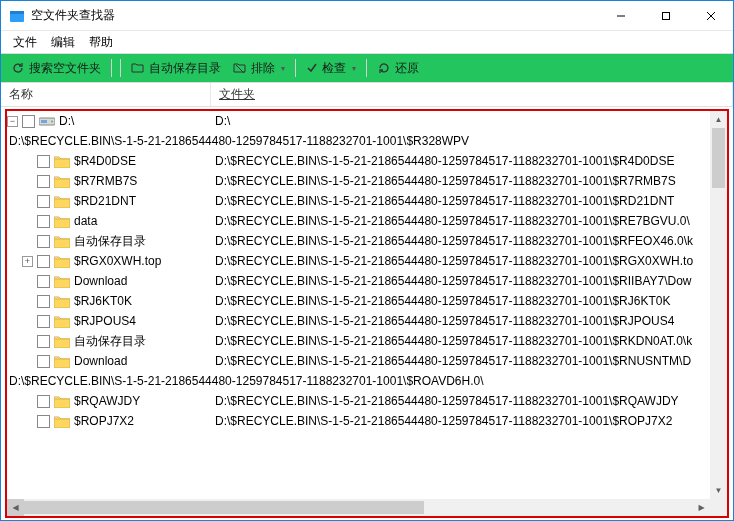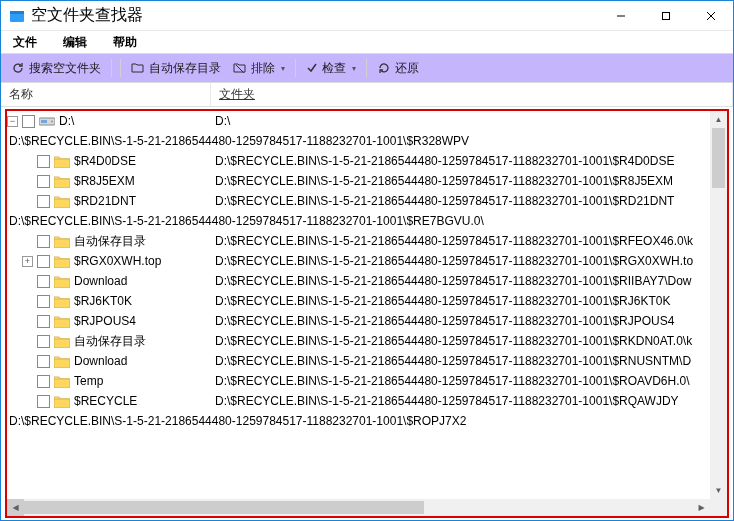--- a/index.html
+++ b/index.html
@@ -1,24 +1,24 @@
 <!DOCTYPE html>
 <html><head>
 <meta charset="utf-8">
 <style>
 * { margin:0; padding:0; box-sizing:border-box; font-family:"Microsoft YaHei","Segoe UI",Tahoma,sans-serif; font-size:12px; }
 body { background:#fff; width:734px; height:521px; overflow:hidden; border:1px solid #1883d7; display:flex; flex-direction:column; }
 .titlebar { height:30px; background:#fff; display:flex; align-items:center; border-bottom:1px solid #e8e8e8; }
 .titlebar .app-icon { width:16px; height:16px; margin:0 6px 0 8px; }
-.titlebar .title { flex:1; font-size:16px; color:#000; }
+.titlebar .title { flex:1; font-size:12px; color:#000; }
 .win-btns { display:flex; height:100%; }
 .win-btn { width:45px; display:flex; align-items:center; justify-content:center; color:#000; }
-.menubar { height:22px; display:flex; align-items:center; padding:0 6px; gap:14px;font-weight:bold; }
+.menubar { height:22px; display:flex; align-items:center; padding:0 6px; gap:2px; }
 .menubar span { padding:2px 6px; }
-.toolbar { height:30px; border-top:1px solid #dadada; border-bottom:1px solid #dadada; display:flex; align-items:center; background:#c4b5fd; padding:0 4px; }
+.toolbar { height:30px; border-top:1px solid #dadada; border-bottom:1px solid #dadada; display:flex; align-items:center; background:#22c55e; padding:0 4px; }
 .tool-btn { display:flex; align-items:center; gap:4px; padding:3px 6px; color:#1a1a1a; white-space:nowrap; }
 .tool-btn .chev { font-size:8px; color:#555; margin-left:2px; }
 .sep { width:1px; height:18px; background:#d0d0d0; margin:0 4px; }
 .headers { height:24px; border-bottom:1px solid #e0e0e0; display:flex; align-items:center; background:#fff; }
 .hdr { padding:0 8px; height:100%; display:flex; align-items:center; border-right:1px solid #e8e8e8; color:#333; }
 .hdr.name { width:210px; }
 .hdr.folder { flex:1;text-decoration:underline; }
 .grid-wrap { flex:1; border:2px solid #d80000; margin:2px 4px 2px 4px; overflow:hidden; position:relative; background:#fff; }
 .grid { position:absolute; inset:0; overflow:hidden; }
 .row { height:20px; display:flex; align-items:center; white-space:nowrap; }
@@ -155,38 +155,48 @@
       </div>
       <div class="row">
         <div class="name-col">
           <span class="tree-space"></span>
           <span class="tree-space"></span>
           <span class="chk"></span>
           <svg class="folder-icon" viewBox="0 0 16 13">
             <path d="M0 2h5l2 2h9v9H0z" fill="#ffe9a6" stroke="#d9b24a"></path>
             <path d="M0 4h16v9H0z" fill="#ffd65e" stroke="#d9b24a"></path>
           </svg>
-          <span>$R8J5EXM</span>
-        </div>
-        <div class="folder-col">D:\$RECYCLE.BIN\S-1-5-21-2186544480-1259784517-1188232701-1001\$R8J5EXM</div>
+          <span>$R7RMB7S</span>
+        </div>
+        <div class="folder-col">D:\$RECYCLE.BIN\S-1-5-21-2186544480-1259784517-1188232701-1001\$R7RMB7S</div>
       </div>
       <div class="row">
         <div class="name-col">
           <span class="tree-space"></span>
           <span class="tree-space"></span>
           <span class="chk"></span>
           <svg class="folder-icon" viewBox="0 0 16 13">
             <path d="M0 2h5l2 2h9v9H0z" fill="#ffe9a6" stroke="#d9b24a"></path>
             <path d="M0 4h16v9H0z" fill="#ffd65e" stroke="#d9b24a"></path>
           </svg>
           <span>$RD21DNT</span>
         </div>
         <div class="folder-col">D:\$RECYCLE.BIN\S-1-5-21-2186544480-1259784517-1188232701-1001\$RD21DNT</div>
       </div>
       <div class="row">
+        <div class="name-col">
+          <span class="tree-space"></span>
+          <span class="tree-space"></span>
+          <span class="chk"></span>
+          <svg class="folder-icon" viewBox="0 0 16 13">
+            <path d="M0 2h5l2 2h9v9H0z" fill="#ffe9a6" stroke="#d9b24a"></path>
+            <path d="M0 4h16v9H0z" fill="#ffd65e" stroke="#d9b24a"></path>
+          </svg>
+          <span>data</span>
+        </div>
         <div class="folder-col">D:\$RECYCLE.BIN\S-1-5-21-2186544480-1259784517-1188232701-1001\$RE7BGVU.0\</div>
       </div>
       <div class="row">
         <div class="name-col">
           <span class="tree-space"></span>
           <span class="tree-space"></span>
           <span class="chk"></span>
           <svg class="folder-icon" viewBox="0 0 16 13">
             <path d="M0 2h5l2 2h9v9H0z" fill="#ffe9a6" stroke="#d9b24a"></path>
             <path d="M0 4h16v9H0z" fill="#ffd65e" stroke="#d9b24a"></path>
@@ -267,46 +277,46 @@
           <span class="chk"></span>
           <svg class="folder-icon" viewBox="0 0 16 13">
             <path d="M0 2h5l2 2h9v9H0z" fill="#ffe9a6" stroke="#d9b24a"></path>
             <path d="M0 4h16v9H0z" fill="#ffd65e" stroke="#d9b24a"></path>
           </svg>
           <span>Download</span>
         </div>
         <div class="folder-col">D:\$RECYCLE.BIN\S-1-5-21-2186544480-1259784517-1188232701-1001\$RNUSNTM\D</div>
       </div>
       <div class="row">
-        <div class="name-col">
-          <span class="tree-space"></span>
-          <span class="tree-space"></span>
-          <span class="chk"></span>
-          <svg class="folder-icon" viewBox="0 0 16 13">
-            <path d="M0 2h5l2 2h9v9H0z" fill="#ffe9a6" stroke="#d9b24a"></path>
-            <path d="M0 4h16v9H0z" fill="#ffd65e" stroke="#d9b24a"></path>
-          </svg>
-          <span>Temp</span>
-        </div>
         <div class="folder-col">D:\$RECYCLE.BIN\S-1-5-21-2186544480-1259784517-1188232701-1001\$ROAVD6H.0\</div>
       </div>
       <div class="row">
         <div class="name-col">
           <span class="tree-space"></span>
           <span class="tree-space"></span>
           <span class="chk"></span>
           <svg class="folder-icon" viewBox="0 0 16 13">
             <path d="M0 2h5l2 2h9v9H0z" fill="#ffe9a6" stroke="#d9b24a"></path>
             <path d="M0 4h16v9H0z" fill="#ffd65e" stroke="#d9b24a"></path>
           </svg>
-          <span>$RECYCLE</span>
+          <span>$RQAWJDY</span>
         </div>
         <div class="folder-col">D:\$RECYCLE.BIN\S-1-5-21-2186544480-1259784517-1188232701-1001\$RQAWJDY</div>
       </div>
       <div class="row">
+        <div class="name-col">
+          <span class="tree-space"></span>
+          <span class="tree-space"></span>
+          <span class="chk"></span>
+          <svg class="folder-icon" viewBox="0 0 16 13">
+            <path d="M0 2h5l2 2h9v9H0z" fill="#ffe9a6" stroke="#d9b24a"></path>
+            <path d="M0 4h16v9H0z" fill="#ffd65e" stroke="#d9b24a"></path>
+          </svg>
+          <span>$ROPJ7X2</span>
+        </div>
         <div class="folder-col">D:\$RECYCLE.BIN\S-1-5-21-2186544480-1259784517-1188232701-1001\$ROPJ7X2</div>
       </div>
     </div>
   <div class="vscroll">
     <div class="arr">▲</div>
     <div class="track">
         <div class="thumb"></div>
       </div>
     <div class="arr">▼</div>
   </div>

